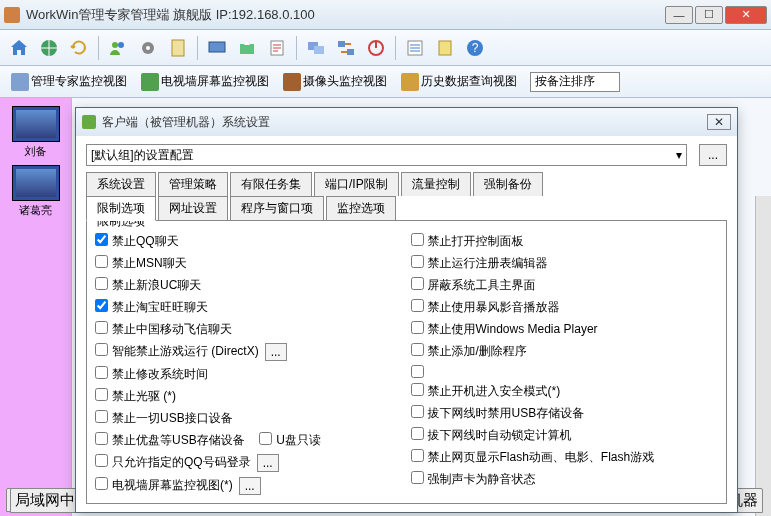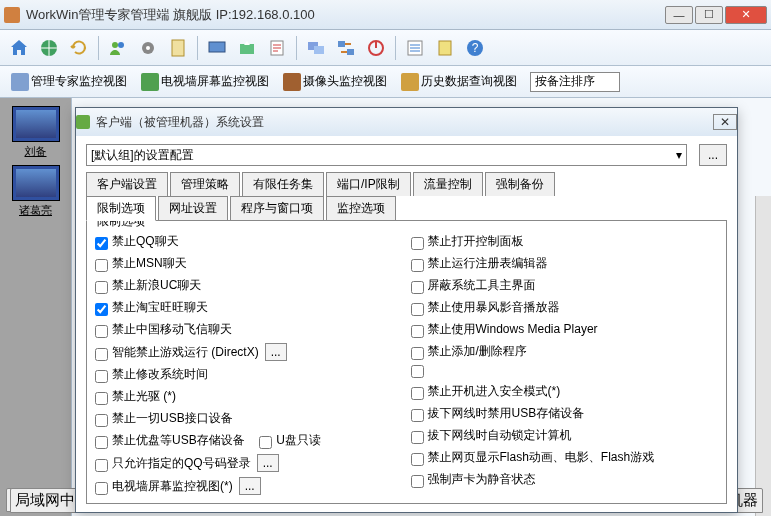--- a/index.html
+++ b/index.html
@@ -14,43 +14,43 @@
 .win-close { background: #e05040; color: #fff; width: 42px; }
 .toolbar1 { height: 36px; background: linear-gradient(#f8fbff, #e8f0f8); border-bottom: 1px solid #b0c0d0; display: flex; align-items: center; padding: 0 6px; gap: 4px; }
 .tb-icon { width: 26px; height: 26px; border: 1px solid transparent; border-radius: 2px; display: flex; align-items: center; justify-content: center; cursor: pointer; }
 .tb-sep { width: 1px; height: 24px; background: #b0c0d0; margin: 0 2px; }
 .ico-svg { width: 20px; height: 20px; }
 .toolbar2 { height: 32px; background: linear-gradient(#f8fbff, #e8f0f8); border-bottom: 1px solid #b0c0d0; display: flex; align-items: center; padding: 0 6px; gap: 4px; }
 .view-btn { display: flex; align-items: center; gap: 2px; padding: 2px 4px; cursor: pointer; border: 1px solid transparent; }
 .view-ico { width: 18px; height: 18px; background: #80a0d0; border-radius: 2px; }
 .sort-select { margin-left: 4px; border: 1px solid #888; height: 20px; padding: 0 4px; background: #fff; min-width: 90px; }
 .main-area { position: relative; height: 418px; background: #f4f8fc; }
-.left-panel { position: absolute; left: 0; top: 0; width: 72px; height: 100%; background: #a3a3a3; border-right: 1px solid #b0c0d0; padding: 2px; text-decoration: underline; }
+.left-panel { position: absolute; left: 0; top: 0; width: 72px; height: 100%; background: #f0abfc; border-right: 1px solid #b0c0d0; padding: 2px; }
 .thumb { margin: 6px 2px; text-align: center; }
 .thumb-img { width: 48px; height: 36px; background: #3050a0; margin: 0 auto 2px; border: 1px solid #000; position: relative; }
 .thumb-img::after { content: ""; position: absolute; inset: 3px; background: linear-gradient(#6090d0, #304080); }
 .thumb-lbl { font-size: 11px; }
 .bottom-tabs { position: absolute; left: 6px; bottom: 4px; display: flex; gap: 2px; }
 .bt-tab { border: 1px solid #888; background: #eee; padding: 2px 4px; font-size: 15px; border-radius: 2px 2px 0 0; }
 .dialog { position: absolute; left: 75px; top: 107px; width: 663px; height: 406px; background: #fff; border: 1px solid #556677; box-shadow: 0 4px 12px rgba(0,0,0,0.25); }
-.dlg-title { height: 28px; background: linear-gradient(#f4f8fc, #dce8f4); display: flex; align-items: center; padding: 0 0; color: #333; font-size: 12px; }
+.dlg-title { height: 28px; background: linear-gradient(#f4f8fc, #dce8f4); display: flex; align-items: center; padding: 0 6px; color: #333; font-size: 12px; }
 .dlg-title-ico { width: 14px; height: 14px; background: #66aa44; margin-right: 6px; border-radius: 2px; }
 .dlg-close { margin-left: auto; width: 24px; height: 16px; border: 1px solid #888; display: flex; align-items: center; justify-content: center; font-size: 12px; cursor: pointer; }
 .dlg-body { padding: 8px 10px 4px 10px; }
 .cfg-row { display: flex; gap: 12px; margin-bottom: 6px; }
 .cfg-select { flex: 1; border: 1px solid #888; height: 22px; padding: 0 4px; background: #fff; }
 .cfg-btn { width: 28px; height: 22px; border: 1px solid #888; background: #f0f0f0; cursor: pointer; display: flex; align-items: center; justify-content: center; }
 .tabs-row1, .tabs-row2 { display: flex; }
 .tab { border: 1px solid #888; border-bottom: none; padding: 3px 10px; font-size: 12px; background: #f0f0f0; margin-right: 2px; cursor: pointer; }
 .tabs-row2 .tab.active { background: #fff; border-bottom: 1px solid #fff; position: relative; z-index: 2; }
 .group-box { border: 1px solid #888; padding: 4px 8px 8px 8px; margin-top: -1px; position: relative; }
 .group-label { position: absolute; top: -8px; left: 6px; background: #fff; padding: 0 4px; font-size: 12px; }
 .checklist { display: flex; gap: 8px; margin-top: 8px; }
 .col { flex: 1; display: flex; flex-direction: column; gap: 5px; }
-.chk-row { display: flex; align-items: flex-end; gap: 4px; font-size: 12px; }
+.chk-row { display: flex; align-items: flex-start; gap: 4px; font-size: 12px; }
 .chk-row input[type=checkbox] { width: 13px; height: 13px; }
 .side-btn { width: 22px; height: 18px; border: 1px solid #888; background: #f4f4f4; cursor: pointer; margin-left: 2px; display:inline-flex; align-items:center; justify-content:center;}
 .scroll-area { position:absolute; right:0; top:98px; width:16px; height:360px; background:#e4e4e4; border-left:1px solid #bbb;}
 </style>
 </head>
 <body>
 
 <div class="titlebar">
   <div class="titlebar-icon"></div>
   <div class="titlebar-text">WorkWin管理专家管理端   旗舰版 IP:192.168.0.100</div>
@@ -208,21 +208,21 @@
   <div class="dlg-body">
     <div class="cfg-row">
       <div class="cfg-select" style="display:flex;align-items:center;justify-content:space-between;">
         <span>[默认组]的设置配置</span>
         <span>▾</span>
       </div>
       <div class="cfg-btn">...</div>
     </div>
 
     <div class="tabs-row1">
-      <div class="tab">客户端设置</div>
+      <div class="tab">系统设置</div>
       <div class="tab">管理策略</div>
       <div class="tab">有限任务集</div>
       <div class="tab">端口/IP限制</div>
       <div class="tab">流量控制</div>
       <div class="tab">强制备份</div>
     </div>
     <div class="tabs-row2">
       <div class="tab active">限制选项</div>
       <div class="tab">网址设置</div>
       <div class="tab">程序与窗口项</div>

